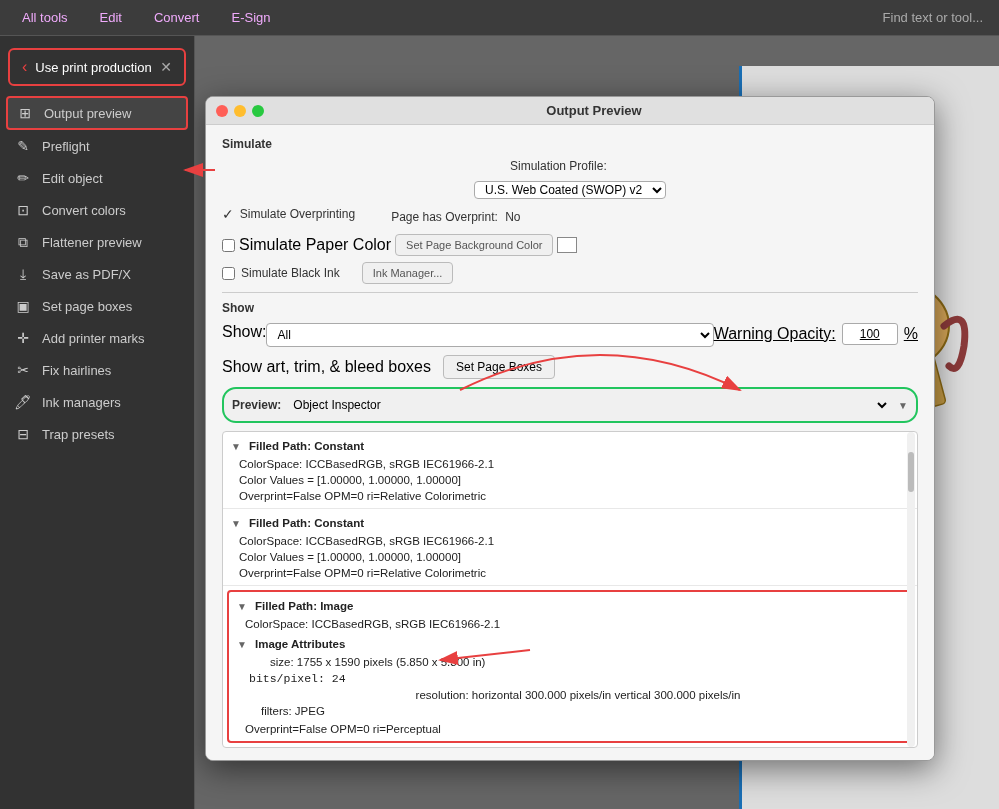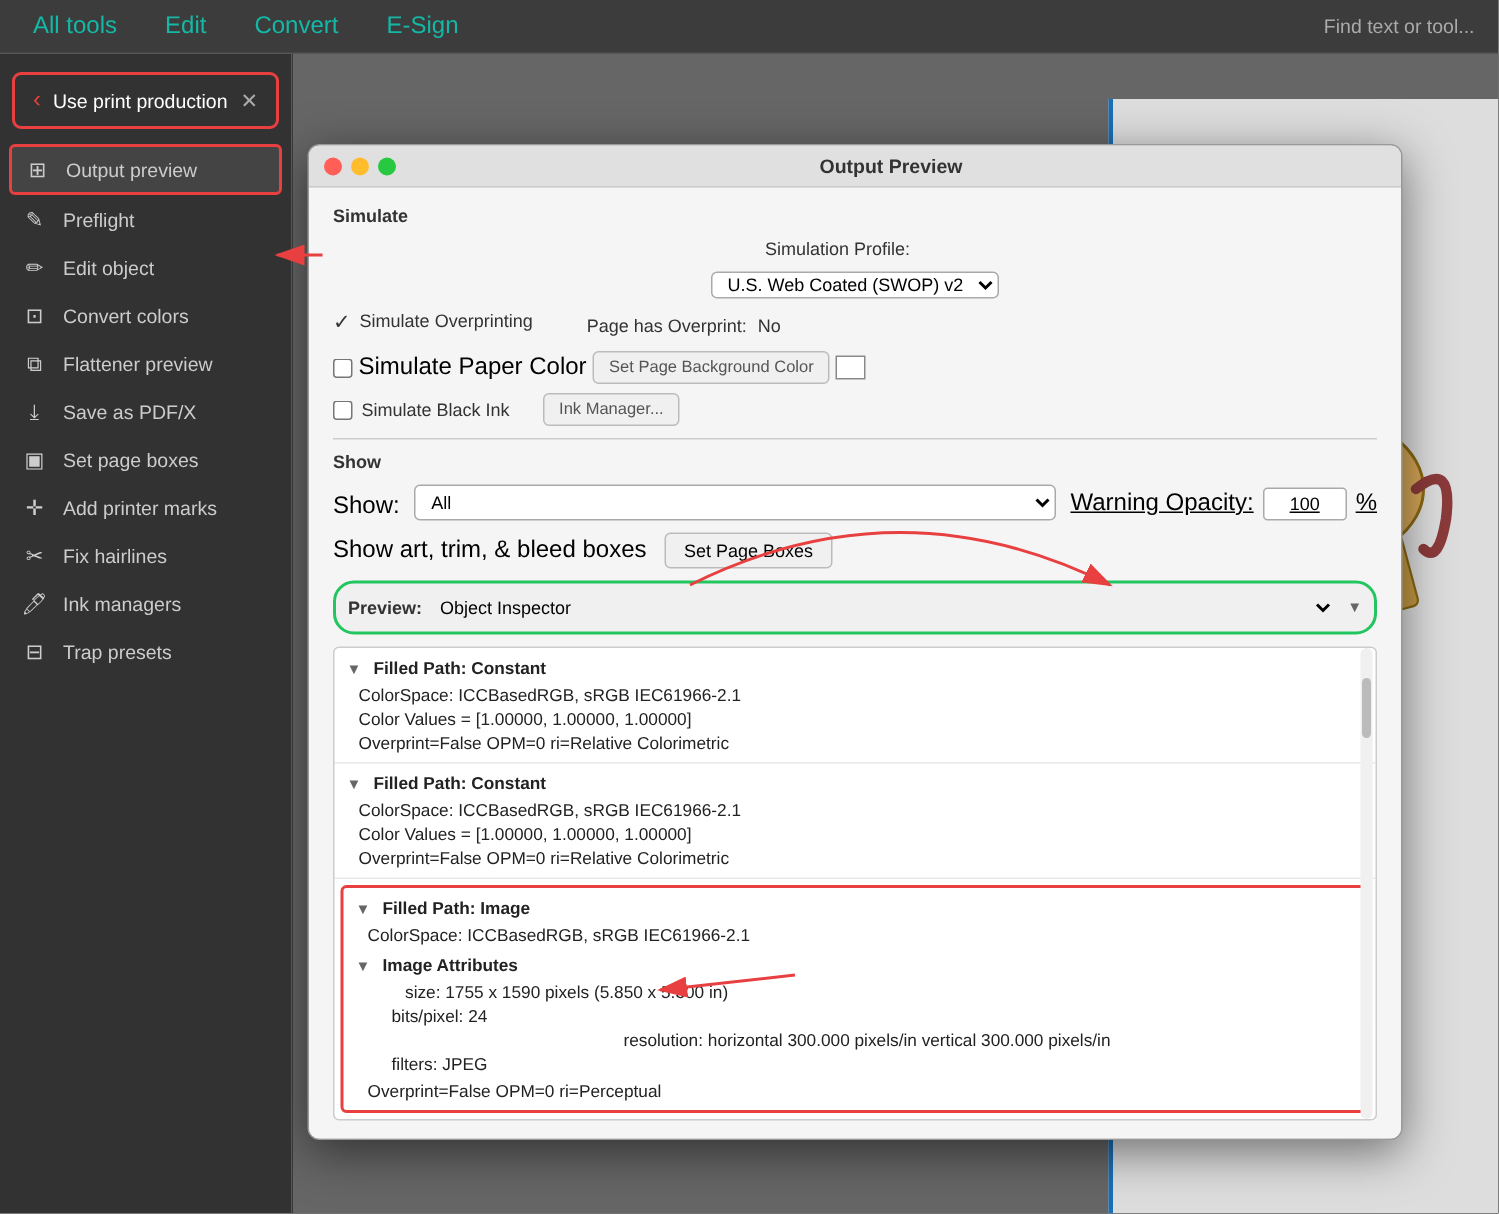--- a/index.html
+++ b/index.html
@@ -9,22 +9,22 @@
     .menu-bar {
       background: #3c3c3c;
       height: 36px;
       display: flex;
       align-items: center;
       padding: 0 16px;
       gap: 20px;
       border-bottom: 1px solid #555;
     }
     .menu-item {
-      color: #14b8a6;
-      font-size: 16px;
+      color: #f0abfc;
+      font-size: 13px;
       cursor: pointer;
       padding: 4px 6px;
     }
     .search-area {
       margin-left: auto;
       color: #aaa;
       font-size: 13px;
     }
 
     
@@ -227,22 +227,21 @@
     }
 
     .divider {
       height: 1px;
       background: #ccc;
       margin: 8px 0;
     }
 
     .show-row {
       display: flex;
-      align-items: flex-end;
-      gap: 10px;
+      align-items: flex-start;
       margin-bottom: 8px;
     }
 
     .warning-opacity-area {
       display: flex;
       align-items: center;
       gap: 6px;
       margin-left: auto;
       text-decoration: underline;
     }
@@ -601,21 +600,21 @@
           </div>
 
           <div style="padding: 2px 0;">
             <div class="inspector-row header-row">
               <span class="chevron">▼</span>
               <span class="inspector-text">Image Attributes</span>
             </div>
             <div class="inspector-row" style="padding-left:41px;">
               <span class="inspector-text">size: 1755 x 1590 pixels (5.850 x 5.300 in)</span>
             </div>
-            <div class="inspector-row" style="padding-left:32px;">
+            <div class="inspector-row" style="padding-left:20px;font-family:Liberation Mono, monospace;">
               <span class="inspector-text">bits/pixel: 24</span>
             </div>
             <div class="inspector-row" style="padding-left:32px;justify-content:center;">
               <span class="inspector-text">resolution: horizontal 300.000 pixels/in vertical 300.000 pixels/in</span>
             </div>
             <div class="inspector-row" style="padding-left:32px;">
               <span class="inspector-text">filters: JPEG</span>
             </div>
           </div>
           <div class="inspector-row">

